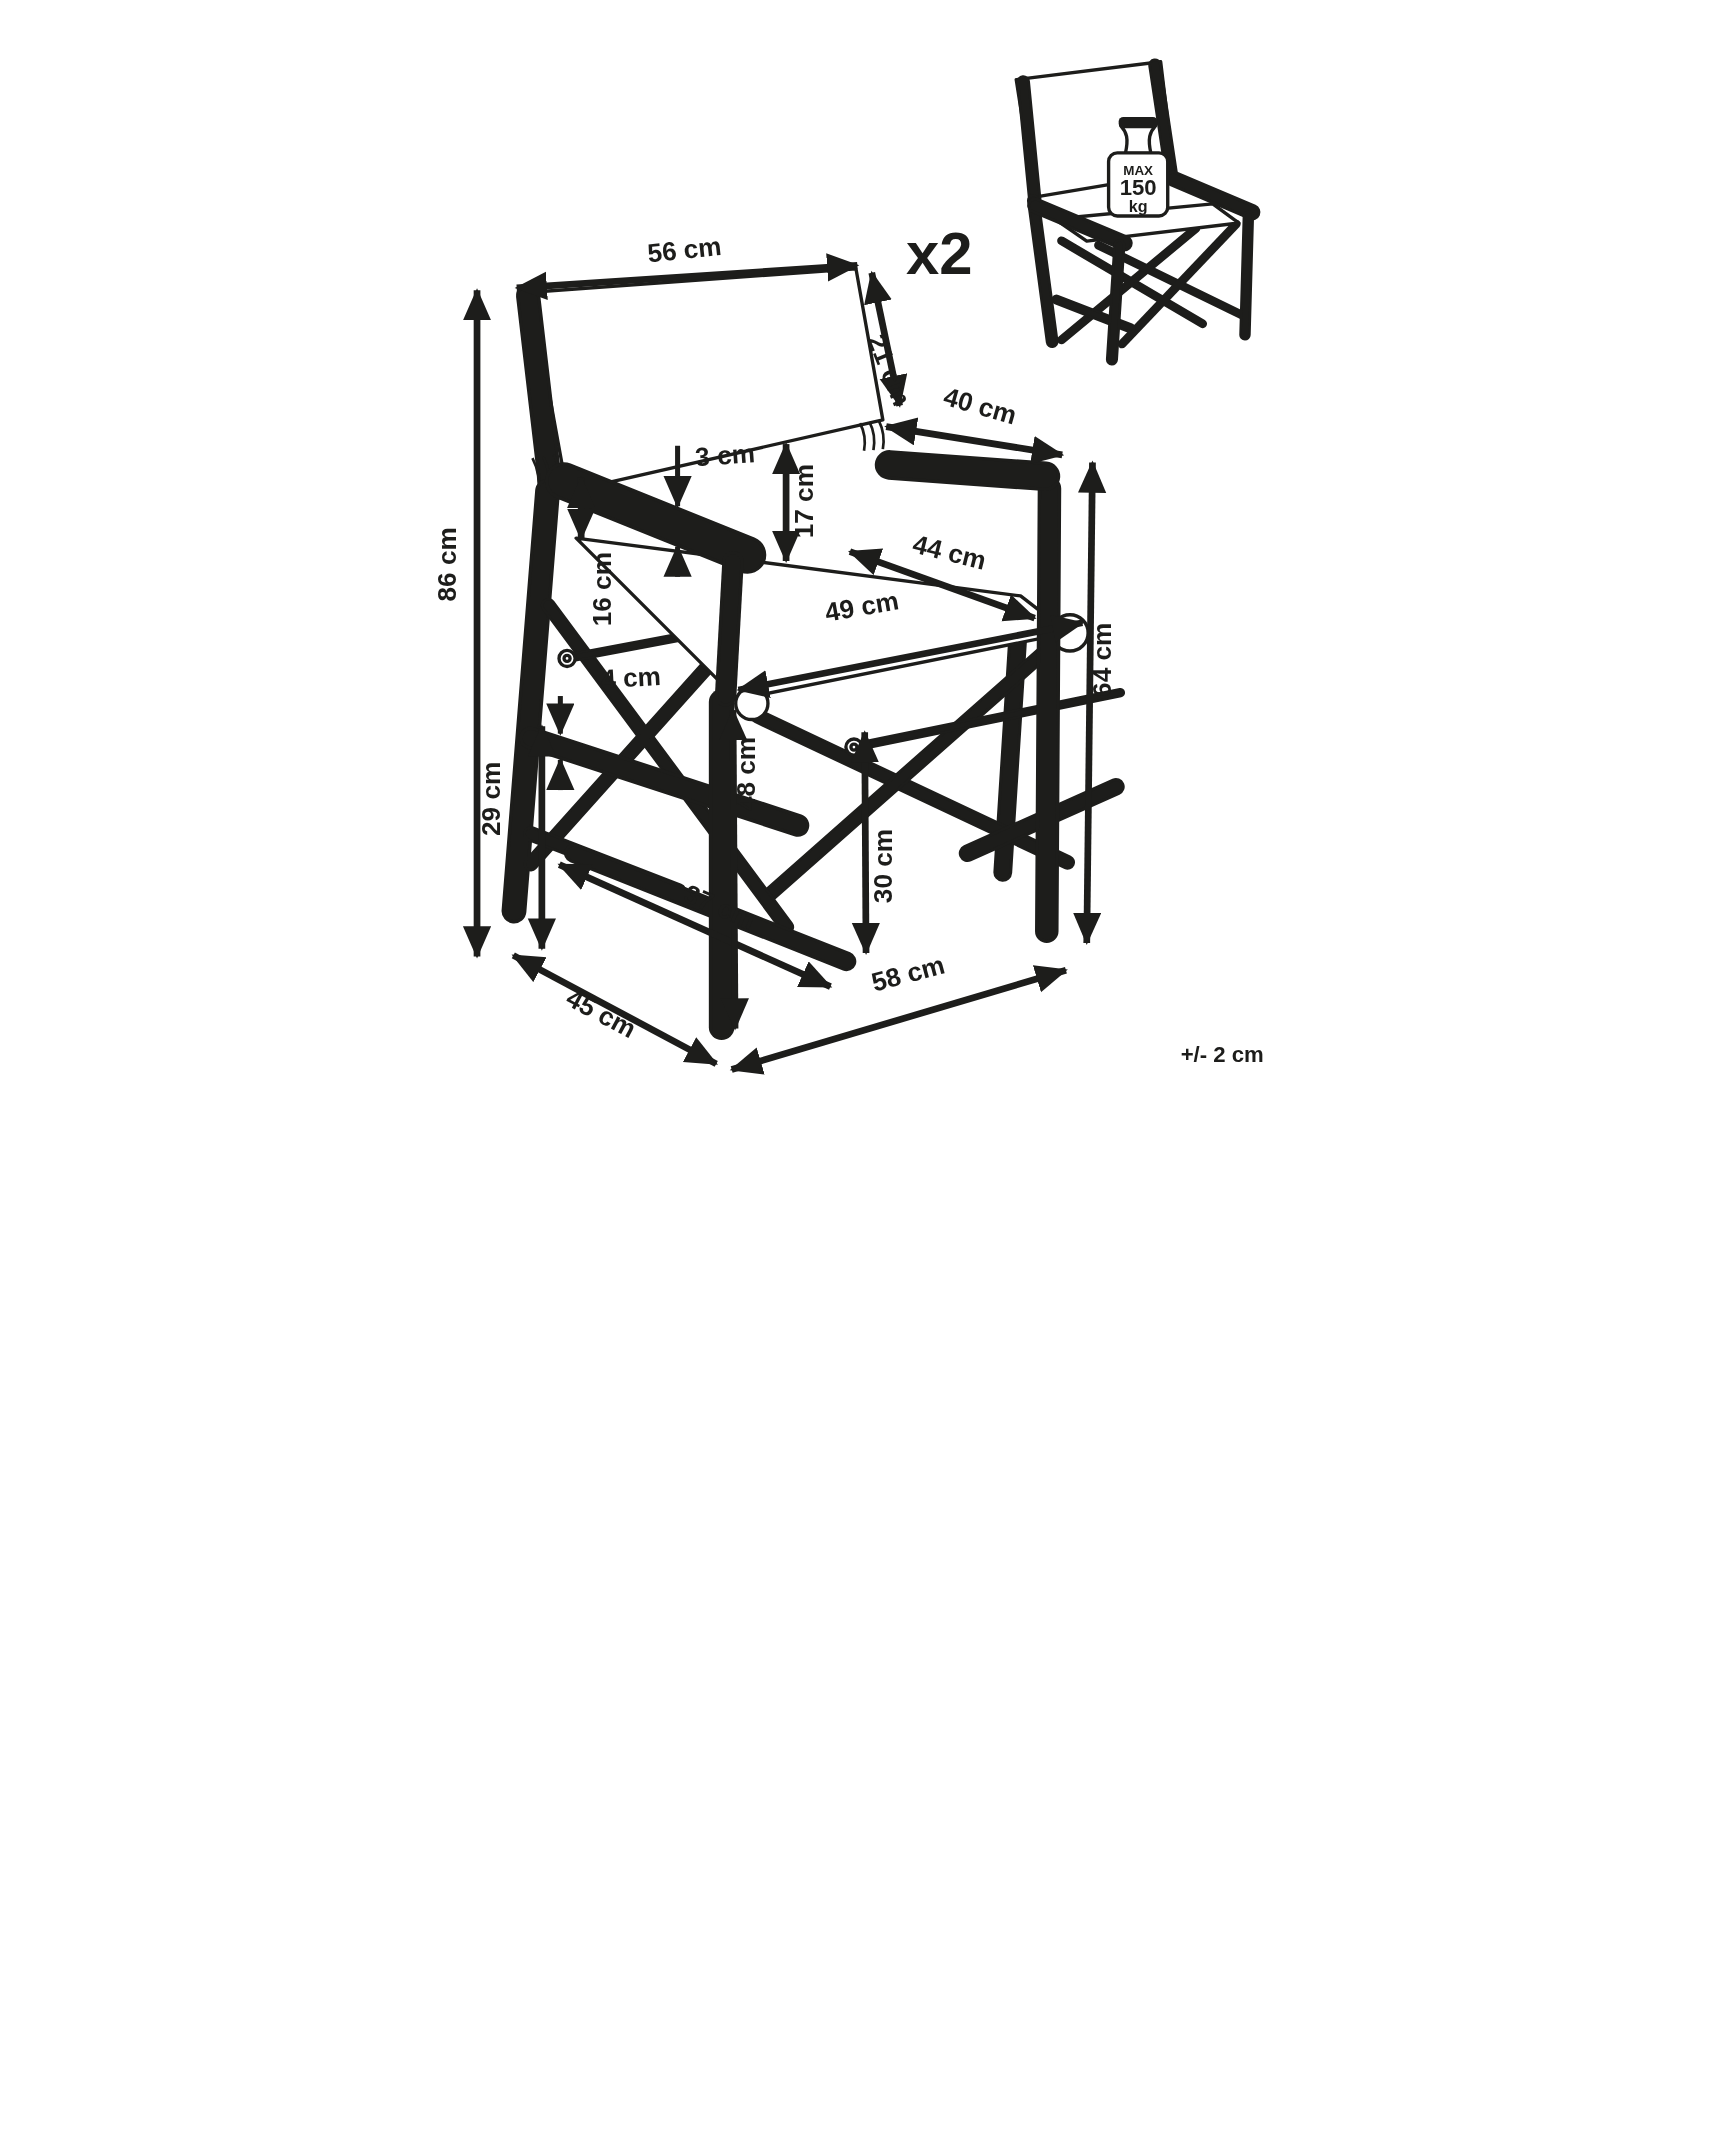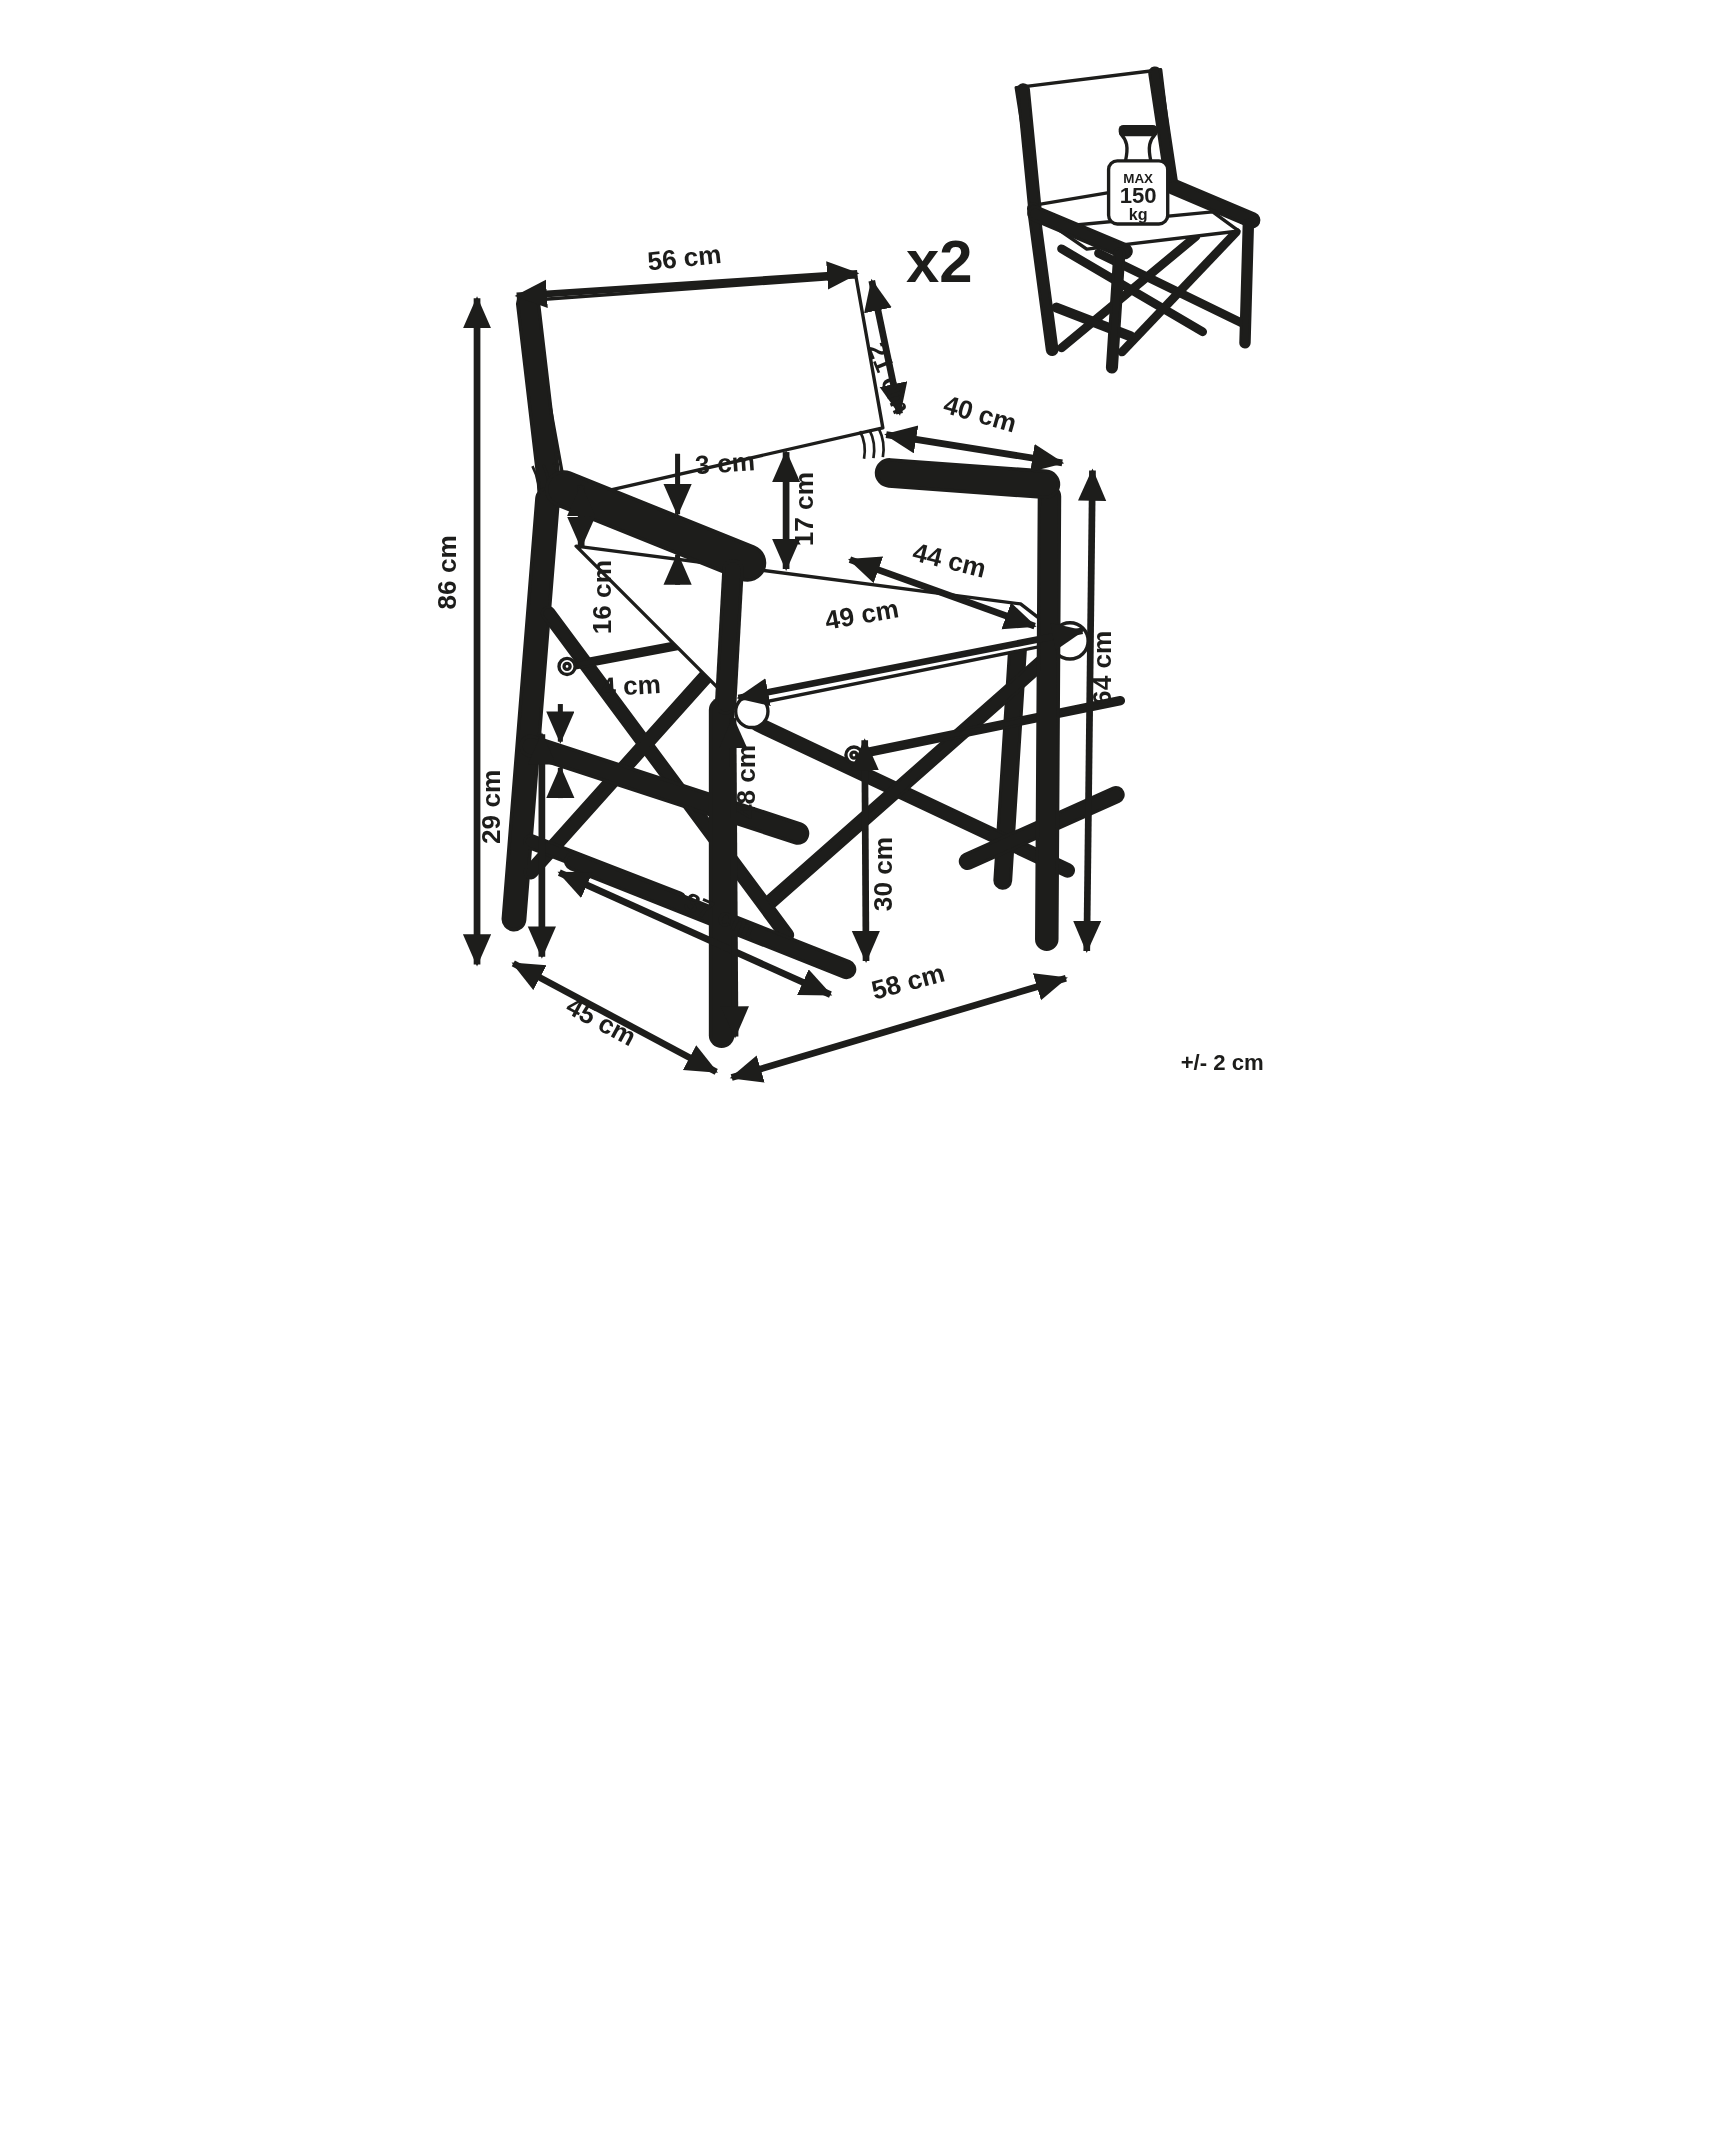--- a/index.html
+++ b/index.html
@@ -1,16 +1,16 @@
 <!DOCTYPE html>
 <html style="font-size:10.8px"><head>
 <meta charset="utf-8">
 <style>
   html,body{margin:0;padding:0;background:#ffffff;}
-  .stage{width:100%;max-width:860px;margin:12px auto;background:#ffffff;}
+  .stage{width:100%;max-width:860px;margin:4px auto;background:#ffffff;}
   svg{display:block;width:100%;height:auto;}
   .lbl{font:800 78px "Liberation Sans", sans-serif;fill:#1d1d1b;}
   .lbl-qty{font:900 178px "Liberation Sans", sans-serif;fill:#1d1d1b;}
   .lbl-tol{font:700 66px "Liberation Sans", sans-serif;fill:#1d1d1b;}
   .wmax{font:800 40px "Liberation Sans", sans-serif;fill:#1d1d1b;}
   .wval{font:800 66px "Liberation Sans", sans-serif;fill:#1d1d1b;}
   .wunit{font:800 48px "Liberation Sans", sans-serif;fill:#1d1d1b;}
   .ln{stroke:#1d1d1b;fill:none;stroke-linecap:round;stroke-linejoin:round;}
   .fillw{fill:#ffffff;stroke:#1d1d1b;stroke-width:10;stroke-linejoin:round;}
   .dim{stroke:#1d1d1b;stroke-width:20;fill:none;}

